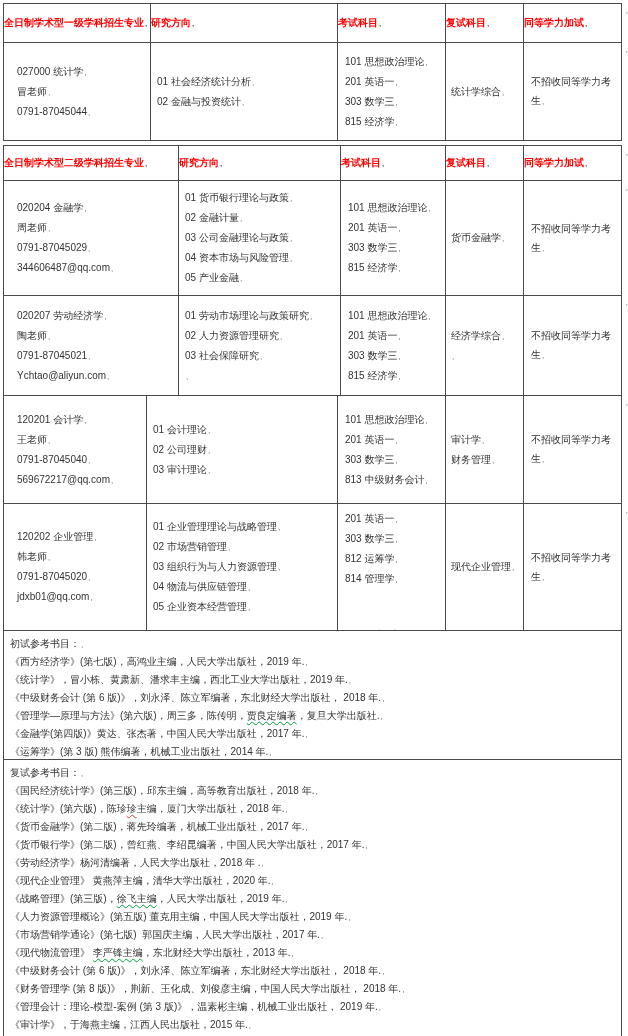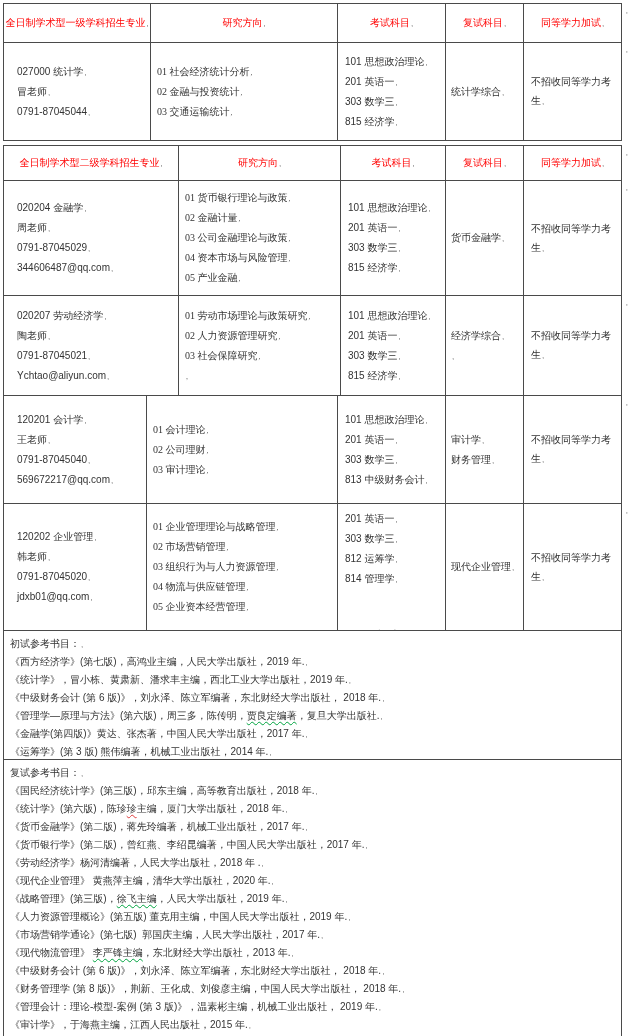--- a/index.html
+++ b/index.html
@@ -11,33 +11,33 @@
   }
   .page { position:relative; padding:3px 0 0 3px; }
 
   .tbl { width:619px; border-left:1px solid #4a4a4a; border-top:1px solid #4a4a4a; }
   .trow { display:flex; position:relative; }
   .tcell {
     border-right:1px solid #4a4a4a; border-bottom:1px solid #4a4a4a;
     display:flex; flex-direction:column; justify-content:center;
     font-size:10px; line-height:19px; overflow:hidden;
   }
-  .hdr .tcell { align-items:center; justify-content:center; color:#ff0000; font-weight:normal; }
+  .hdr .tcell { align-items:flex-start; justify-content:center; color:#ff0000; font-weight:bold; }
 
   
   .rA .c1{width:147px} .rA .c2{width:187px} .rA .c3{width:108px}
   .rB .c1{width:175px} .rB .c2{width:162px} .rB .c3{width:105px}
   .rC .c1{width:143px} .rC .c2{width:191px} .rC .c3{width:108px}
   .c4{width:78px} .c5{width:98px}
 
   .h-hdr1{height:39px} .h-r1{height:98px} .h-hdr2{height:35px}
   .h-fin{height:115px} .h-lab{height:100px} .h-acc{height:108px} .h-ent{height:127px}
 
   .c-prog { padding-left:13px; }
-  .c-dir  { padding-left:6px;font-family:Liberation Serif, serif; }
+  .c-dir  { padding-left:6px; }
   .c-exam { padding-left:7px;justify-content:center; }
   .c-ret  { padding-left:5px; }
   .c-add  { align-items:center; justify-content:center; text-align:left; padding:0 7px; }
   .c-add .wraptext { white-space:normal; line-height:19px; }
 
   .line { white-space:pre; }
   .line::after, .bline::after {
     content:","; font-size:8px; color:#666; margin-left:1px;
   }
   .indent1 { padding-left:8px;margin-top:36px; }
@@ -86,21 +86,20 @@
     </div>
     <div class="trow rA h-r1">
       <div class="tcell c1 c-prog">
         <div class="line">027000 统计学</div>
         <div class="line">冒老师</div>
         <div class="line">0791-87045044</div>
       </div>
       <div class="tcell c2 c-dir">
         <div class="line">01 社会经济统计分析</div>
         <div class="line">02 金融与投资统计</div>
-        <div class="line">03 交通运输统计</div>
       </div>
       <div class="tcell c3 c-exam">
         <div class="line">101 思想政治理论</div>
         <div class="line">201 英语一</div>
         <div class="line">303 数学三</div>
         <div class="line">815 经济学</div>
       </div>
       <div class="tcell c4 c-ret">
         <div class="line">统计学综合</div>
       </div>

